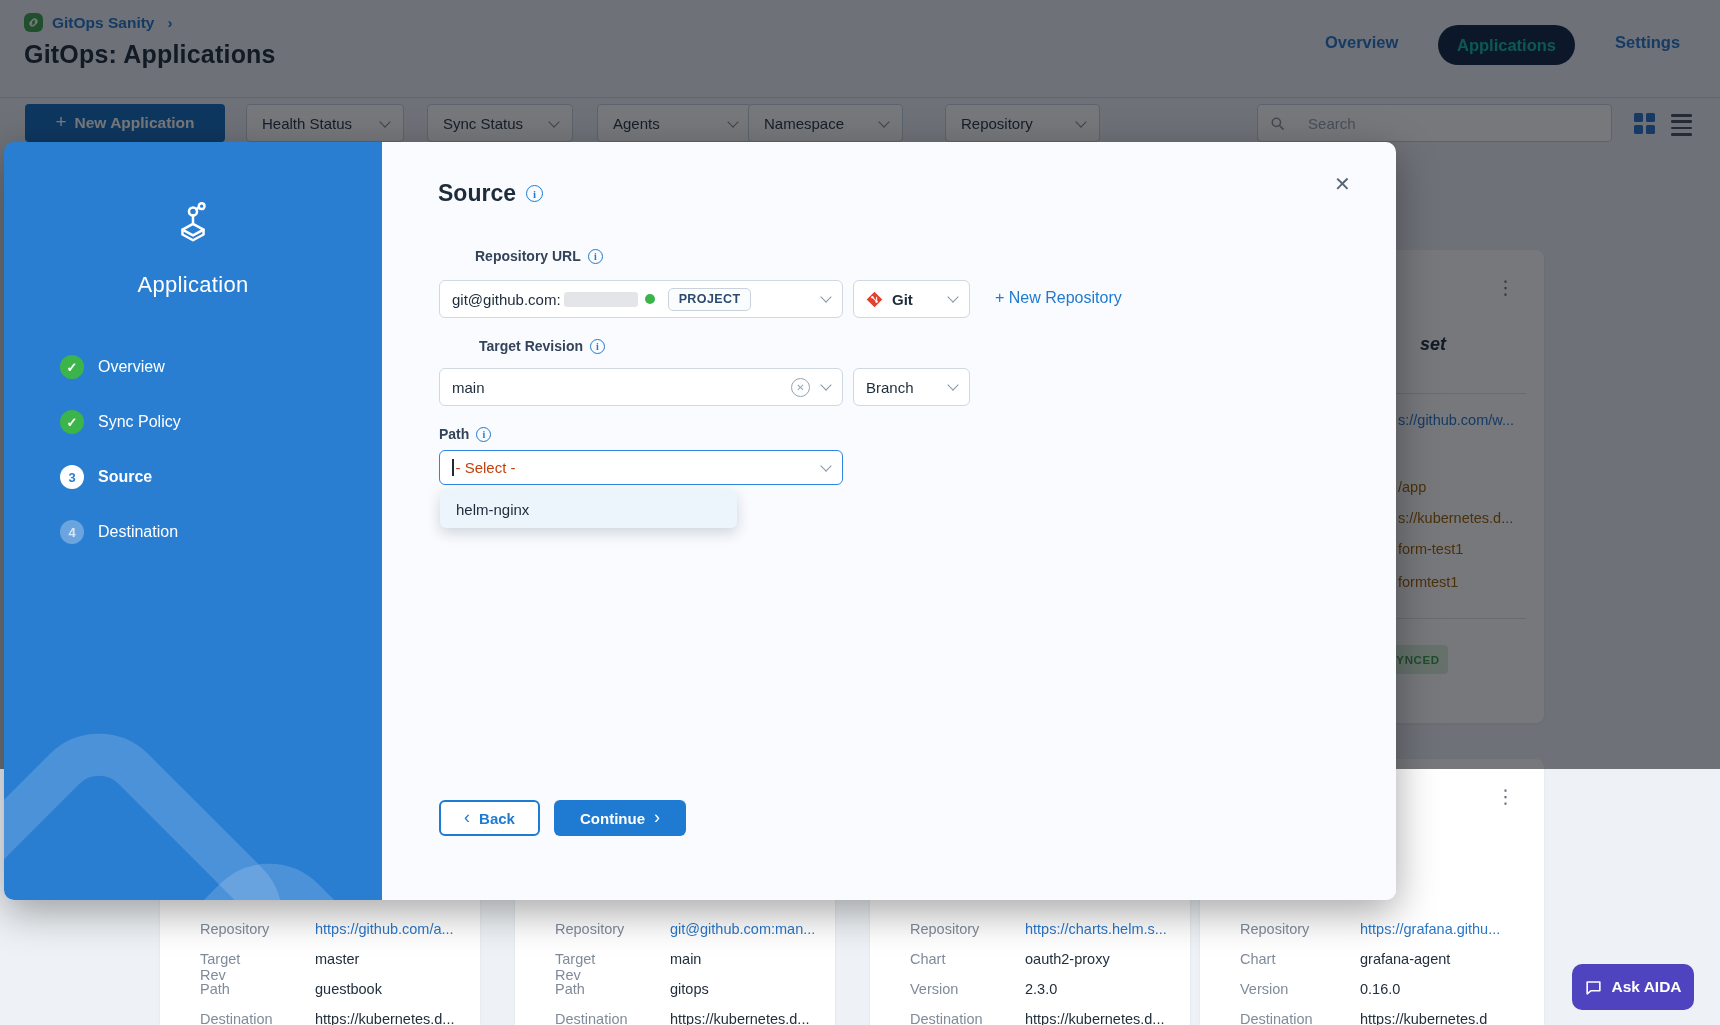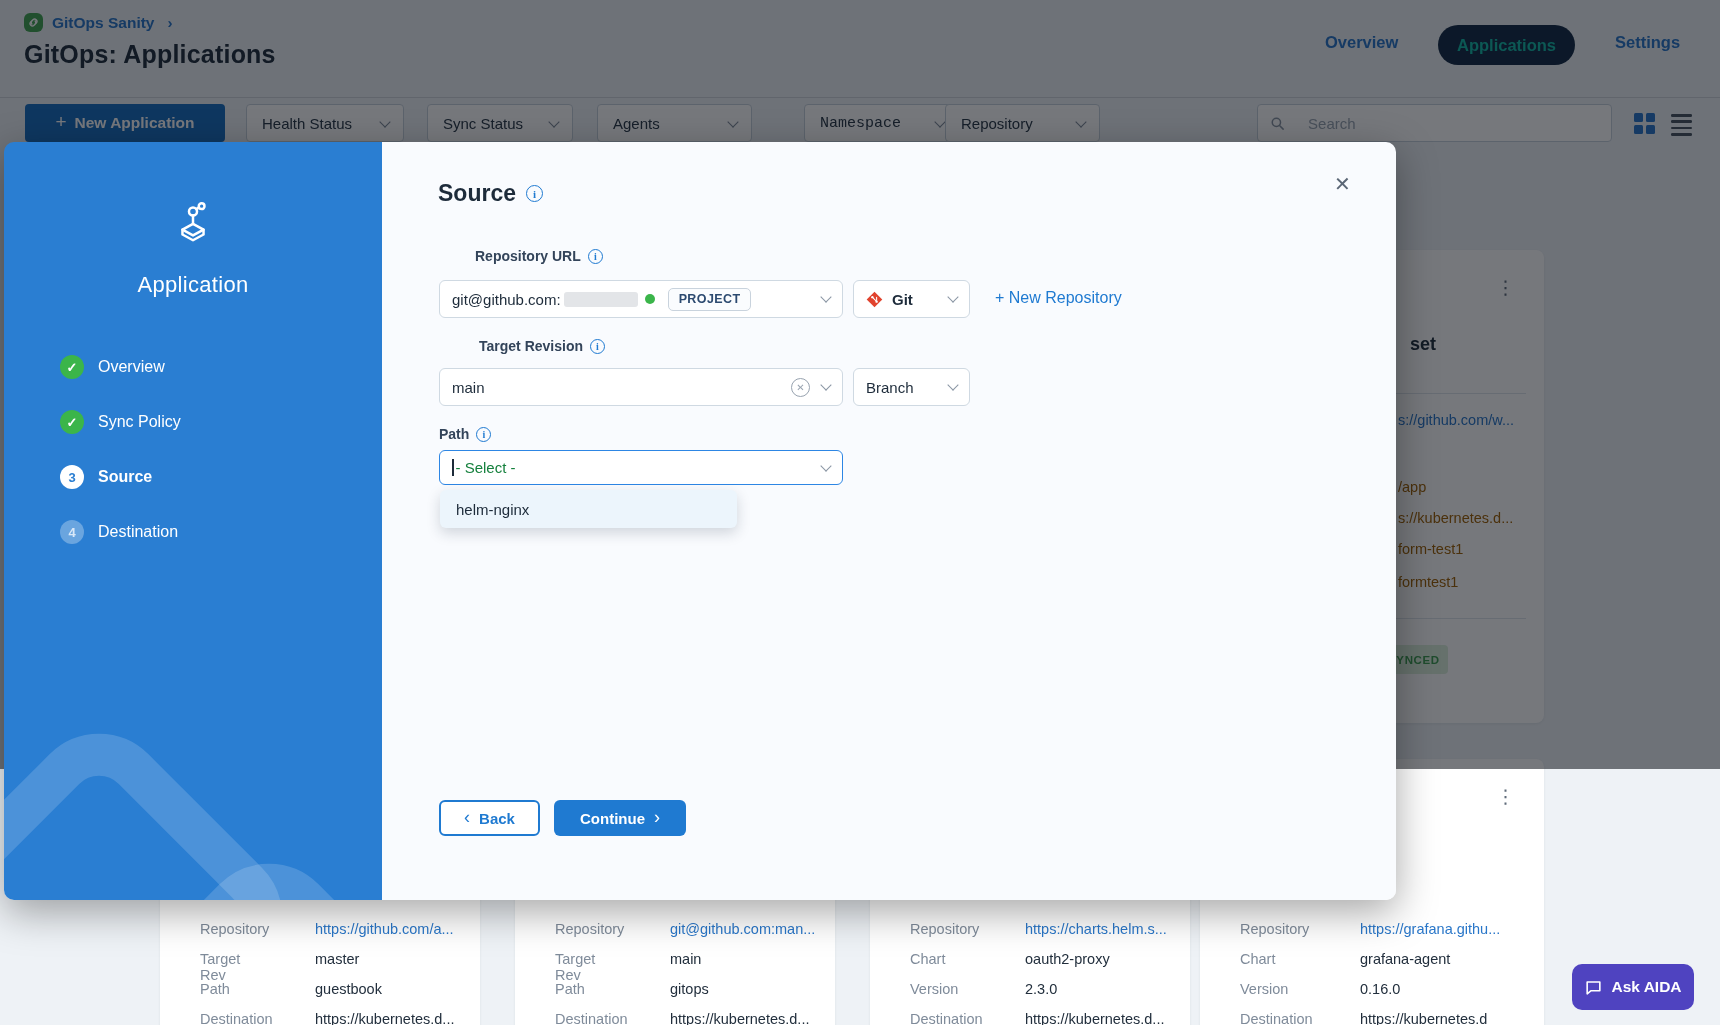--- a/index.html
+++ b/index.html
@@ -101,21 +101,21 @@
   .git-ic { margin-right:9px; display:flex; }
   .sel-txt { font-weight:600; }
   .clear-x { width:19px; height:19px; border:1.5px solid #98a3b0; border-radius:50%; color:#98a3b0;
              font-size:10px; display:flex; align-items:center; justify-content:center; margin-left:auto; }
   .fld .chev2 { width:8px; height:8px; border-right:1.8px solid #8a96a4; border-bottom:1.8px solid #8a96a4;
                 transform:rotate(45deg); margin-left:12px; margin-top:-4px; }
   .new-repo { position:absolute; left:613px; top:147px; color:var(--accent,#1f7ad1); font-size:16px; font-weight:500; }
   .path-sel { position:absolute; left:57px; top:308px; width:404px; height:35px; background:#fff;
               border:1.5px solid #2d86e4; border-radius:6px; display:flex; align-items:center; padding:0 12px; }
   .caret { width:1.5px; height:17px; background:#1d2b3a; margin-right:2px; }
-  .placeholder { color:#15803d; font-size:15px; }
+  .placeholder { color:#c2410c; font-size:15px; }
   .dd-menu { position:absolute; left:58px; top:348px; width:297px; height:38px; background:#ecf5fc;
              border-radius:6px; box-shadow:0 5px 14px rgba(20,40,60,.18); z-index:5; }
   .dd-item { height:38px; display:flex; align-items:center; padding-left:16px; font-size:15px; color:#1d2b3a; }
   .btn { position:absolute; top:658px; height:36px; border-radius:6px; display:flex; align-items:center;
          justify-content:center; gap:9px; font-size:15px; font-weight:700; }
   .btn-back { left:57px; width:101px; background:#fff; border:2px solid var(--accent,#1f7ad1); color:var(--accent,#1f7ad1); }
   .btn-continue { left:172px; width:132px; background:var(--accent,#1f7ad1); color:#fff; }
   .btn .arrow { font-size:18px; font-weight:400; margin-top:-2px; }
 </style>
 </head>
@@ -148,21 +148,21 @@
       <span class="chev"></span>
   </div>
   <div class="filter" style="left:427px;width:146px;">
     <span>Sync Status</span>
       <span class="chev"></span>
   </div>
   <div class="filter" style="left:597px;width:155px;">
     <span>Agents</span>
       <span class="chev"></span>
   </div>
-  <div class="filter" style="left:804px;width:155px;font-family:Liberation Mono, monospace;">
+  <div class="filter" style="left:748px;width:155px;">
     <span>Namespace</span>
       <span class="chev"></span>
   </div>
   <div class="filter" style="left:945px;width:155px;">
     <span>Repository</span>
       <span class="chev"></span>
   </div>
   <div class="search-box">
     <svg width="17" height="17" viewBox="0 0 20 20" fill="none" stroke="#8a96a4" stroke-width="2" stroke-linecap="round">
       <circle cx="8.5" cy="8.5" r="5.5"></circle>
@@ -178,21 +178,21 @@
     </div>
   <div class="list-icon">
       <span></span>
       <span></span>
       <span></span>
       <span></span>
     </div>
 
   <div class="card" style="left:1200px;top:250px;width:344px;height:473px;">
     <span class="kebab" style="left:296px;top:28px;">⋮</span>
-    <span class="card-name" style="left:210px;top:84px;">set</span>
+    <span class="card-name" style="left:220px;top:84px;font-style:italic;">set</span>
     <div class="card-div" style="top:143px;"></div>
     <span class="card-link" style="left:198px;top:162px;">s://github.com/w...</span>
     <span class="card-val" style="left:198px;top:229px;">/app</span>
     <span class="card-val" style="left:198px;top:260px;">s://kubernetes.d...</span>
     <span class="card-val" style="left:198px;top:291px;">form-test1</span>
     <span class="card-val" style="left:198px;top:324px;">formtest1</span>
     <div class="card-div" style="top:368px;"></div>
     <span class="sync-badge" style="left:188px;top:395px;">YNCED</span>
   </div>
 

